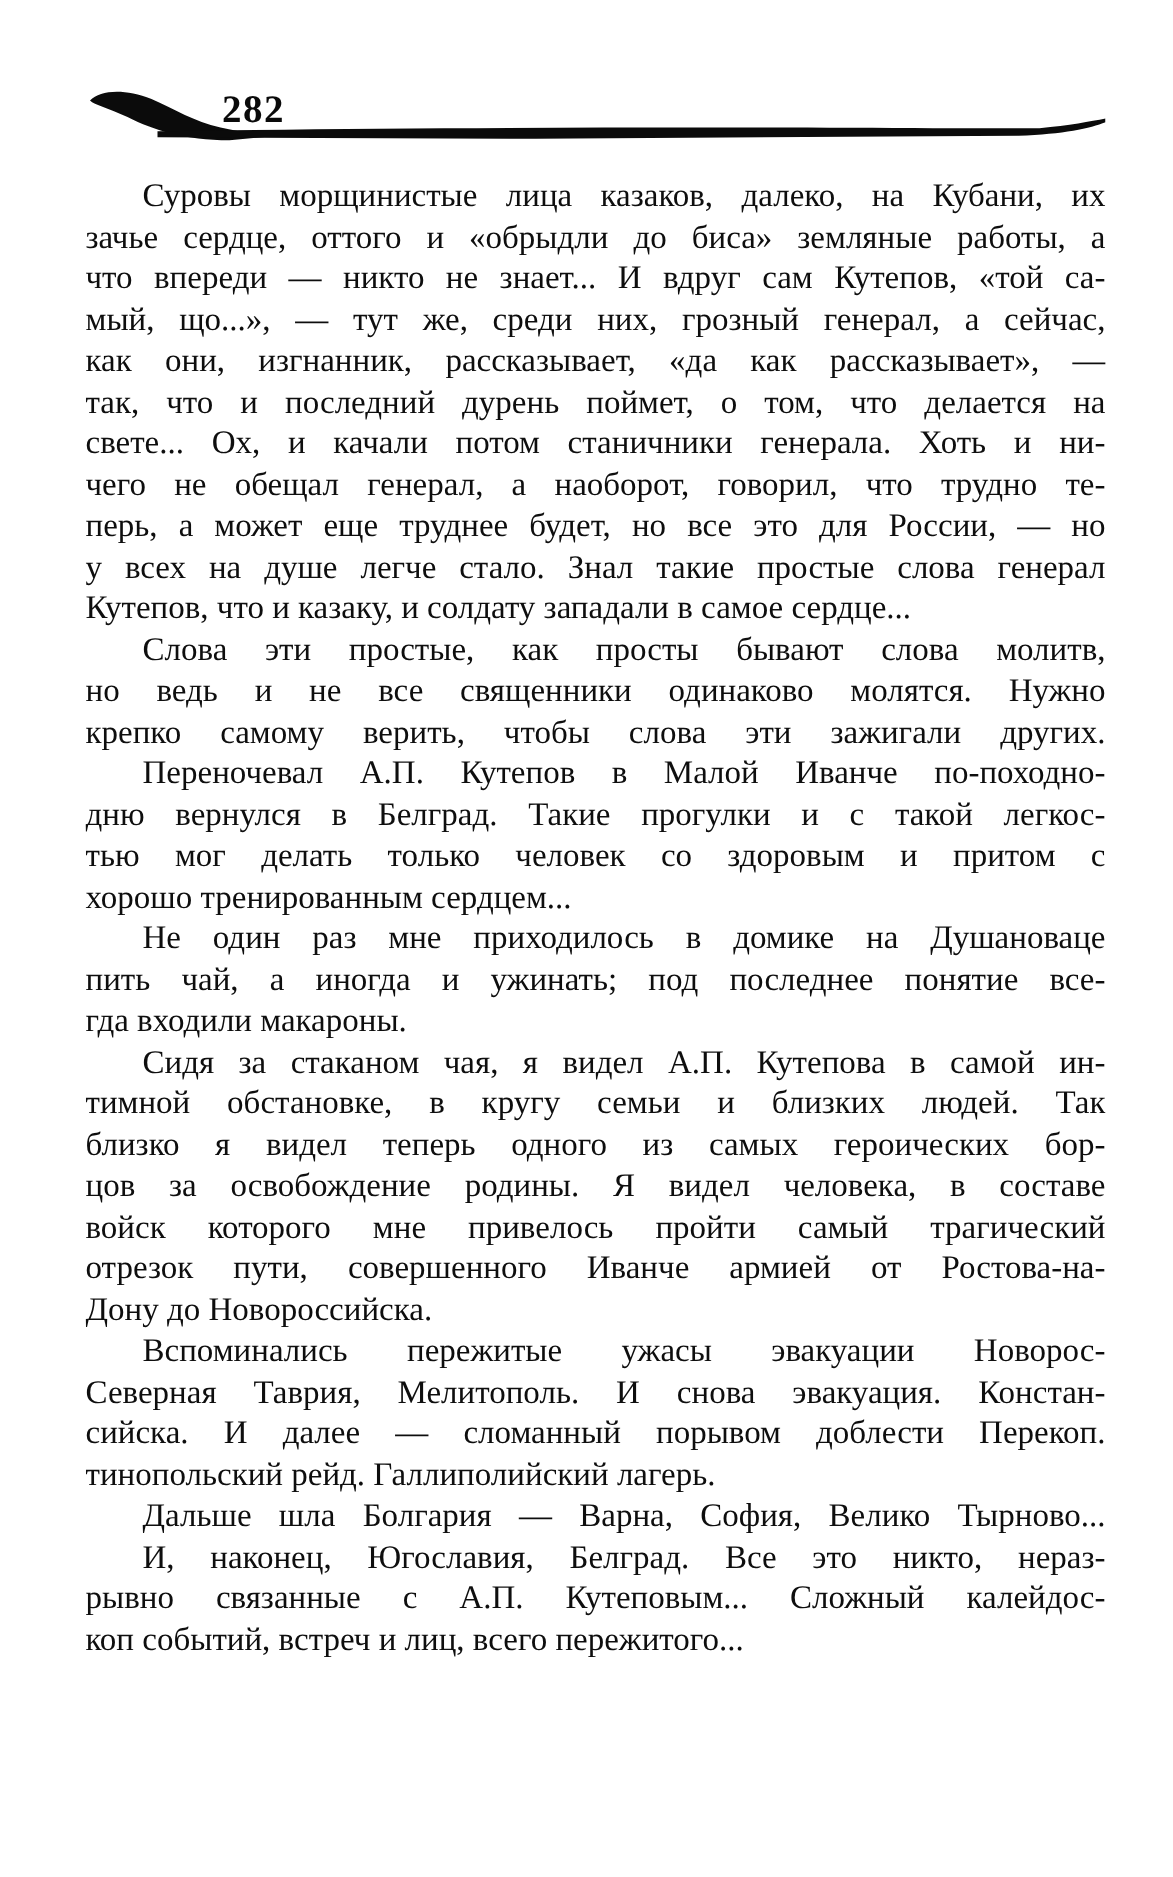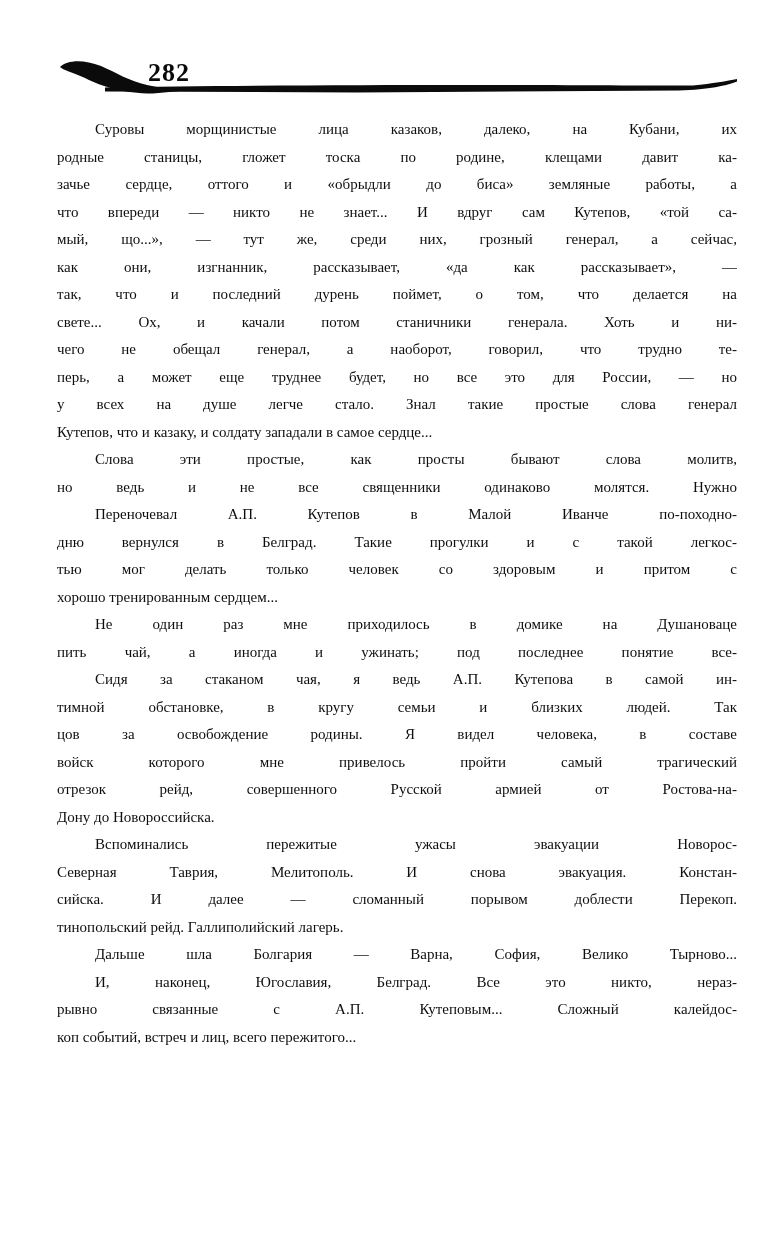--- a/index.html
+++ b/index.html
@@ -28,21 +28,21 @@
     letter-spacing: 1px;
     color: #0a0a0a;
   }
   .body-text {
     position: absolute;
     left: 57px;
     top: 116px;
     width: 680px;
   }
   .line {
-    font-size: 15px;
+    font-size: 22px;
     line-height: 27.5px;
     height: 27.5px;
     white-space: normal;
     text-align: justify;
     text-align-last: justify;
     text-justify: inter-word;
     overflow: hidden;
   }
   .line.indent { text-indent: 38px; }
   .line.last {
@@ -72,44 +72,46 @@
          L 680,24.5
          C 670,28.5 652,32.5 622,33.5
          L 300,35.5
          L 48,34.5 Z"></path>
   </svg>
 
   <div class="page-number">282</div>
 
   <div class="body-text" id="body-text">
       <div class="line indent">Суровы морщинистые лица казаков, далеко, на Кубани, их</div>
-      <div class="line">родные станицы, гложет тоска по родине, клещами давит ка-</div>
       <div class="line">зачье сердце, оттого и «обрыдли до биса» земляные работы, а</div>
       <div class="line">что впереди — никто не знает... И вдруг сам Кутепов, «той са-</div>
       <div class="line">мый, що...», — тут же, среди них, грозный генерал, а сейчас,</div>
       <div class="line">как они, изгнанник, рассказывает, «да как рассказывает», —</div>
       <div class="line">так, что и последний дурень поймет, о том, что делается на</div>
       <div class="line">свете... Ох, и качали потом станичники генерала. Хоть и ни-</div>
       <div class="line">чего не обещал генерал, а наоборот, говорил, что трудно те-</div>
       <div class="line">перь, а может еще труднее будет, но все это для России, — но</div>
       <div class="line">у всех на душе легче стало. Знал такие простые слова генерал</div>
       <div class="line last">Кутепов, что и казаку, и солдату западали в самое сердце...</div>
       <div class="line indent">Слова эти простые, как просты бывают слова молитв,</div>
       <div class="line">но ведь и не все священники одинаково молятся. Нужно</div>
+      <div class="line">крепко самому верить, чтобы слова эти зажигали других.</div>
       <div class="line indent">Переночевал А.П. Кутепов в Малой Иванче по-походно-</div>
       <div class="line">дню вернулся в Белград. Такие прогулки и с такой легкос-</div>
       <div class="line">тью мог делать только человек со здоровым и притом с</div>
       <div class="line last">хорошо тренированным сердцем...</div>
       <div class="line indent">Не один раз мне приходилось в домике на Душановаце</div>
       <div class="line">пить чай, а иногда и ужинать; под последнее понятие все-</div>
-      <div class="line indent">Сидя за стаканом чая, я ведь А.П. Кутепова в самой ин-</div>
+      <div class="line last">гда входили макароны.</div>
+      <div class="line indent">Сидя за стаканом чая, я видел А.П. Кутепова в самой ин-</div>
       <div class="line">тимной обстановке, в кругу семьи и близких людей. Так</div>
+      <div class="line">близко я видел теперь одного из самых героических бор-</div>
       <div class="line">цов за освобождение родины. Я видел человека, в составе</div>
       <div class="line">войск которого мне привелось пройти самый трагический</div>
-      <div class="line">отрезок рейд, совершенного Русской армией от Ростова-на-</div>
+      <div class="line">отрезок пути, совершенного Иванче армией от Ростова-на-</div>
       <div class="line last">Дону до Новороссийска.</div>
       <div class="line indent">Вспоминались пережитые ужасы эвакуации Новорос-</div>
       <div class="line">Северная Таврия, Мелитополь. И снова эвакуация. Констан-</div>
       <div class="line">сийска. И далее — сломанный порывом доблести Перекоп.</div>
       <div class="line last">тинопольский рейд. Галлиполийский лагерь.</div>
       <div class="line indent">Дальше шла Болгария — Варна, София, Велико Тырново...</div>
       <div class="line indent">И, наконец, Югославия, Белград. Все это никто, нераз-</div>
       <div class="line">рывно связанные с А.П. Кутеповым... Сложный калейдос-</div>
       <div class="line last">коп событий, встреч и лиц, всего пережитого...</div>
     </div>

